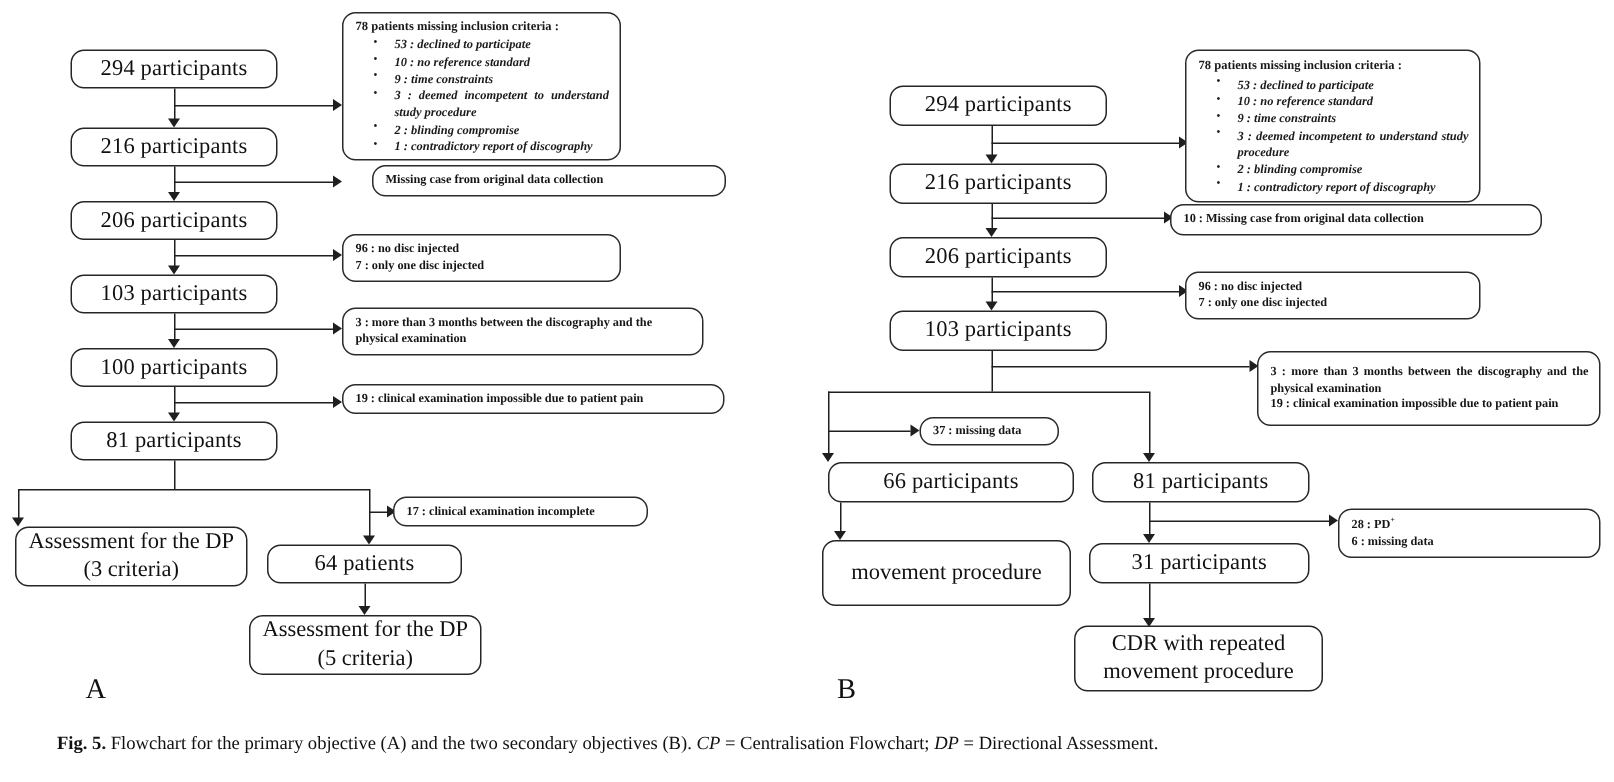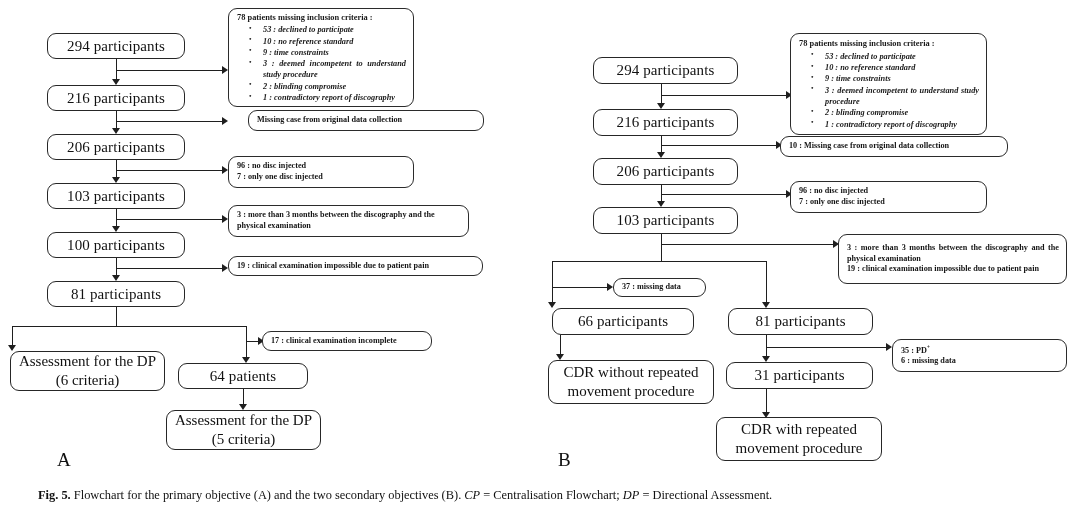--- a/index.html
+++ b/index.html
@@ -176,21 +176,21 @@
     <div class="vline" style="left:12px;top:326px;height:21px;"></div>
     <div class="arrow-d" style="left:8px;top:345px;"></div>
     <div class="vline" style="left:246px;top:326px;height:33px;"></div>
     <div class="arrow-d" style="left:242px;top:357px;"></div>
 
     <div class="hline" style="left:246px;top:341px;width:16px;"></div>
     <div class="arrow-r" style="left:258px;top:337px;"></div>
 
     <div class="node term" style="left:10px;top:351px;width:155px;height:40px;flex-direction:column;">
       <span>Assessment for the DP</span>
-      <span>(6 criteria)</span>
+      <span>(3 criteria)</span>
     </div>
 
     <div class="node main" style="left:178px;top:363px;width:130px;height:26px;">
       <span>64 patients</span>
     </div>
 
     <div class="vline" style="left:243px;top:389px;height:16px;"></div>
     <div class="arrow-d" style="left:239px;top:404px;"></div>
 
     <div class="node term" style="left:166px;top:410px;width:155px;height:40px;flex-direction:column;">
@@ -271,38 +271,37 @@
     <div class="vline" style="left:661px;top:234px;height:27px;"></div>
     <div class="hline" style="left:552px;top:261px;width:214px;"></div>
     <div class="vline" style="left:552px;top:261px;height:43px;"></div>
     <div class="arrow-d" style="left:548px;top:302px;"></div>
     <div class="vline" style="left:766px;top:261px;height:43px;"></div>
     <div class="arrow-d" style="left:762px;top:302px;"></div>
 
     <div class="hline" style="left:552px;top:287px;width:55px;"></div>
     <div class="arrow-r" style="left:607px;top:283px;"></div>
 
-    <div class="node main" style="left:552px;top:308px;width:142px;height:27px;">
+    <div class="node main" style="left:552px;top:308px;width:164px;height:27px;">
       <span>66 participants</span>
     </div>
     <div class="node main" style="left:728px;top:308px;width:145px;height:27px;">
       <span>81 participants</span>
     </div>
 
     <div class="vline" style="left:560px;top:335px;height:20px;"></div>
     <div class="arrow-d" style="left:556px;top:354px;"></div>
 
     <div class="vline" style="left:766px;top:335px;height:23px;"></div>
     <div class="arrow-d" style="left:762px;top:356px;"></div>
 
     <div class="hline" style="left:766px;top:347px;width:120px;"></div>
     <div class="arrow-r" style="left:886px;top:343px;"></div>
 
     <div class="node term" style="left:548px;top:360px;width:166px;height:44px;flex-direction:column;">
-      <span>CDR without repeated</span>
       <span>movement procedure</span>
     </div>
 
     <div class="node main" style="left:726px;top:362px;width:147px;height:27px;">
       <span>31 participants</span>
     </div>
 
     <div class="vline" style="left:766px;top:389px;height:25px;"></div>
     <div class="arrow-d" style="left:762px;top:412px;"></div>
 
@@ -316,40 +315,40 @@
       <ul>
         <li>53 : declined to participate</li>
         <li>10 : no reference standard</li>
         <li>9 : time constraints</li>
         <li class="just">3 : deemed incompetent to understand study procedure</li>
         <li>2 : blinding compromise</li>
         <li>1 : contradictory report of discography</li>
       </ul>
     </div>
 
-    <div class="ann" style="left:780px;top:136px;width:228px;height:21px;">
+    <div class="ann" style="left:780px;top:136px;width:248px;height:21px;">
       <div class="ln">10 : Missing case from original data collection</div>
     </div>
 
     <div class="ann" style="left:790px;top:181px;width:197px;height:32px;">
       <div class="ln">96 : no disc injected</div>
       <div class="ln">7 : only one disc injected</div>
     </div>
 
     <div class="ann" style="left:838px;top:234px;width:229px;height:50px;">
       <div class="ln just">3 : more than 3 months between the discography and the physical examination</div>
       <div class="ln just">19 : clinical examination impossible due to patient pain</div>
     </div>
 
     <div class="ann" style="left:613px;top:278px;width:93px;height:19px;">
       <div class="ln">37 : missing data</div>
     </div>
 
     <div class="ann" style="left:892px;top:339px;width:175px;height:33px;">
-      <div class="ln"><span>35 : PD</span><sup>+</sup></div>
+      <div class="ln"><span>28 : PD</span><sup>+</sup></div>
       <div class="ln">6 : missing data</div>
     </div>
 
     <div class="panel-letter" style="left:558px;top:449px;">B</div>
   </div>
 
   <div id="caption">
     <span class="b">Fig. 5.</span><span> Flowchart for the primary objective (A) and the two secondary objectives (B). </span><span class="i">CP</span><span> = Centralisation Flowchart; </span><span class="i">DP</span><span> = Directional Assessment.</span>
   </div>
 

